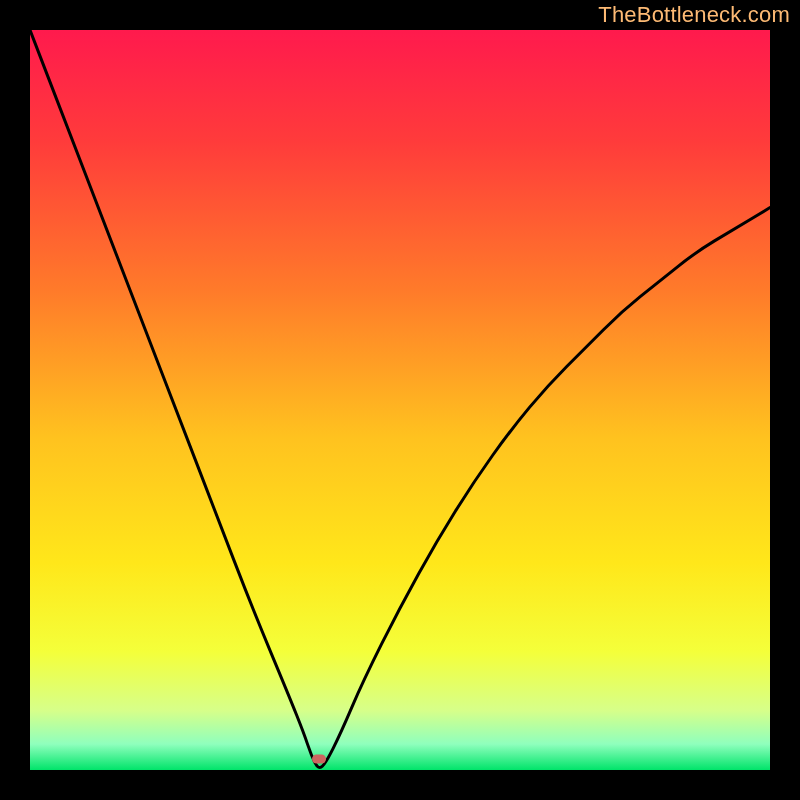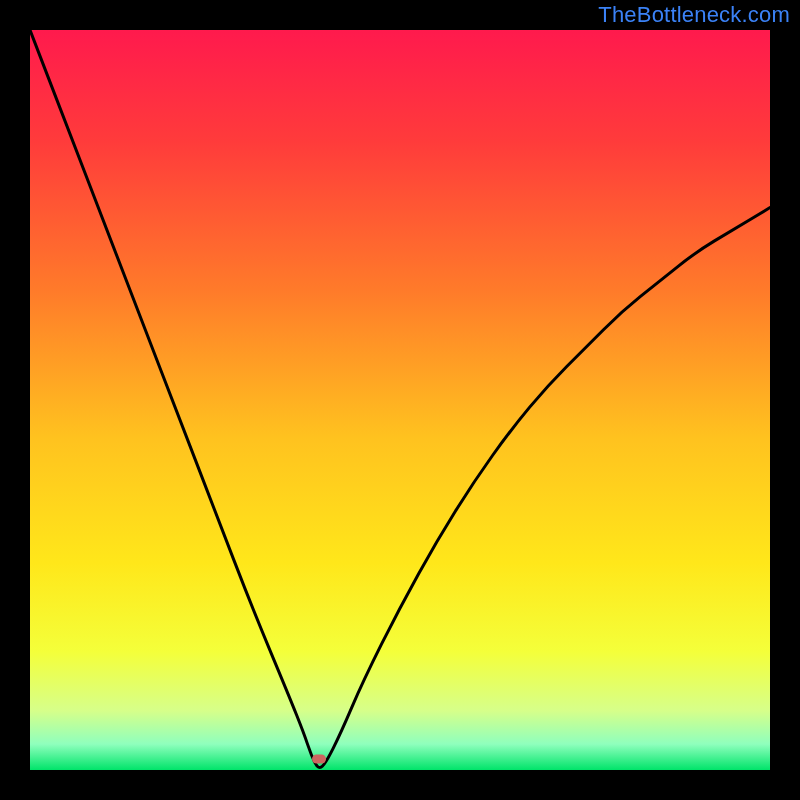--- a/index.html
+++ b/index.html
@@ -14,21 +14,21 @@
   .outer {
     position: relative;
     width: 800px;
     height: 800px;
     background: #000;
   }
   .watermark {
     position: absolute;
     top: 2px;
     right: 10px;
-    color: #3b82f6;
+    color: #fdba74;
     font-size: 22px;
     font-weight: 500;
     z-index: 50;
     letter-spacing: 0.2px;
   }
   .plot {
     position: absolute;
     left: 30px;
     top: 30px;
     width: 740px;

